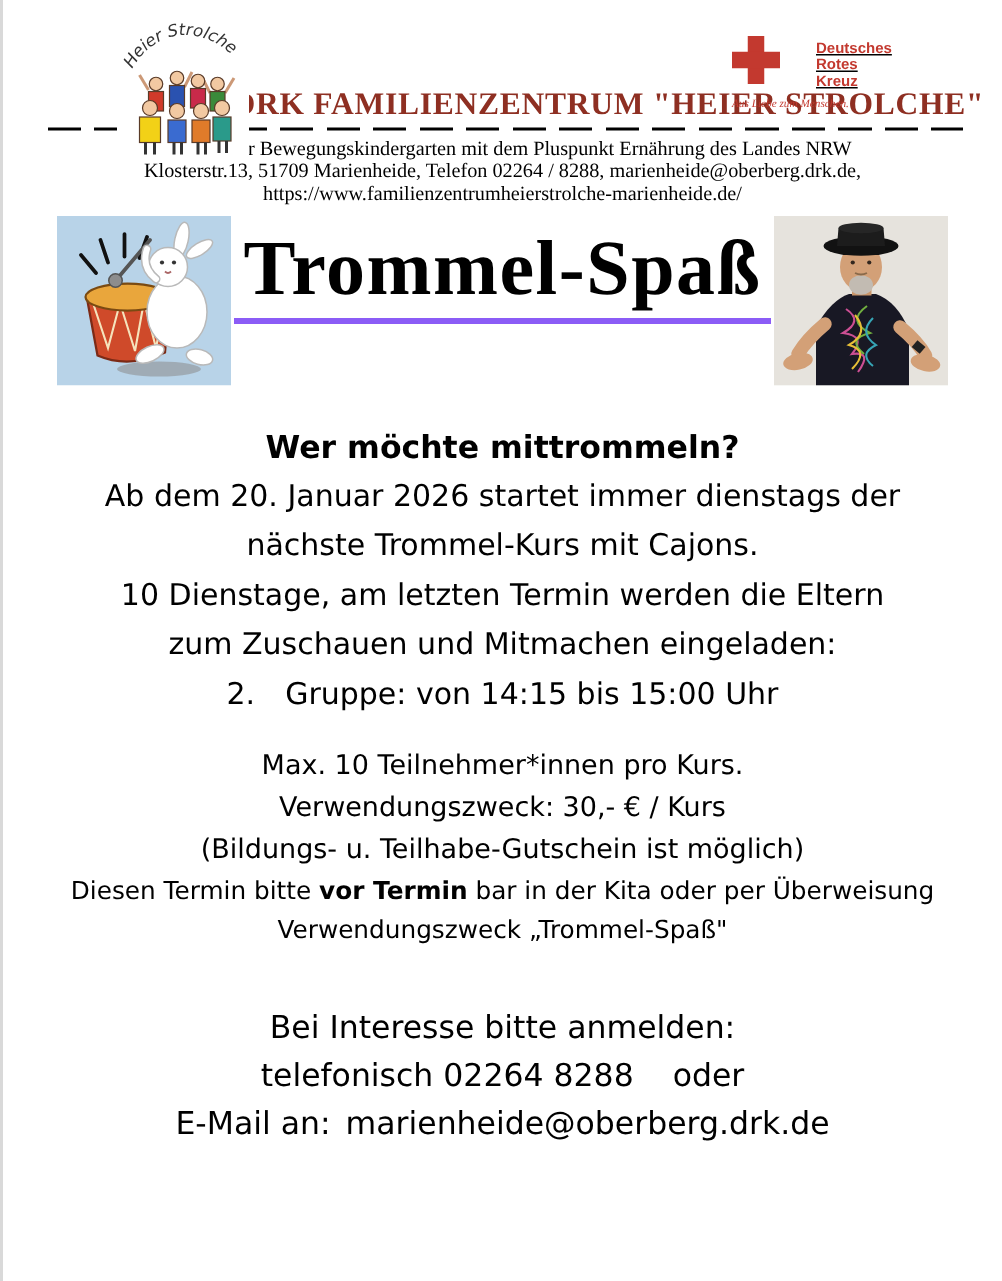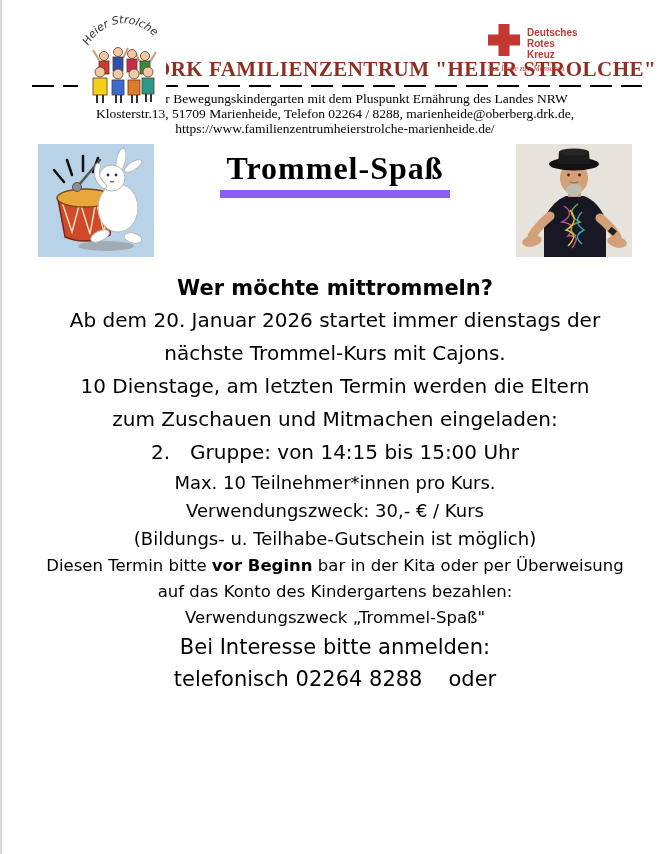--- a/index.html
+++ b/index.html
@@ -16,21 +16,21 @@
   
   .header { position:relative; height:88px; }
   .hs-logo { position:absolute; left:76px; top:8px; width:88px; height:98px; background:#fff; z-index:2; }
   .org-title {
     position:absolute; left:153px; top:57px;
     font-family:"Liberation Serif", serif;
     font-size:21px; font-weight:bold;
     color:#8e2f22; letter-spacing:.5px; white-space:nowrap;
   }
   .drk { position:absolute; right:30px; top:24px; width:150px; z-index:2; }
-  .drk-top { display:flex; align-items:flex-start; gap:7px; }
+  .drk-top { display:flex; align-items:flex-start; gap:24px;text-decoration:underline; }
   .drk-name {
     font-size:10px; line-height:11px; font-weight:bold;
     color:#c3392f; font-family:"Liberation Sans", sans-serif; padding-top:3px;
   }
   .drk-slogan {
     margin-top:4px; font-size:7.5px; font-style:italic; color:#c3392f;
     font-family:"Liberation Serif", serif; white-space:nowrap;
   }
   .dashes {
     position:absolute; left:30px; right:26px; top:85px; height:2px; z-index:1;
@@ -42,33 +42,33 @@
     font-family:"Liberation Serif", serif;
     font-size:13.5px; line-height:15px;
   }
   
   .title-row { display:flex; justify-content:space-between; align-items:flex-start; padding:0 36px; margin-top:8px; height:116px; }
   .pic { width:116px; height:113px; flex:0 0 auto; }
   .main-title-wrap { flex:1; text-align:center; padding-top:6px; }
   .main-title {
     display:inline-block;
     font-family:"Liberation Serif", serif;
-    font-size:32px; font-weight:bold; letter-spacing:1px;
-    border-bottom:8px solid #8b5cf6; padding:0 6px 3px 6px;
-  }
-  
-  .intro { margin-top:12px; text-align:center; }
+    font-size:52px; font-weight:bold; letter-spacing:1px;
+    border-bottom:4px solid #8b5cf6; padding:0 6px 3px 6px;
+  }
+  
+  .intro { margin-top:22px; text-align:center; }
   .intro h2 { font-size:21px; line-height:32px; font-weight:bold; }
   .intro p { font-size:20px; line-height:33px; }
   .group-line { font-size:20px; line-height:33px; }
   .group-num { display:inline-block; margin-right:20px; }
-  .details { margin-top:0; text-align:center; }
+  .details { margin-top:18px; text-align:center; }
   .details p { font-size:18px; line-height:28px; }
   .details p.small { font-size:16.5px; line-height:26px; white-space:pre-wrap; }
-  .contact { text-align:center; }
+  .contact { margin-top:36px; text-align:center; }
   .contact p { font-size:21px; line-height:32px; }
   .gap-lg { display:inline-block; width:26px; }
   .gap-sm { display:inline-block; width:10px; }
 </style>
 </head>
 <body>
 
 <div class="page">
 
   <div class="header">
@@ -227,23 +227,23 @@
     <p>zum Zuschauen und Mitmachen eingeladen:</p>
     <p class="group-line">
       <span class="group-num">2.</span><span>Gruppe: von 14:15 bis 15:00 Uhr</span>
     </p>
   </div>
 
   <div class="details">
     <p>Max. 10 Teilnehmer*innen pro Kurs.</p>
     <p>Verwendungszweck: 30,- € / Kurs</p>
     <p>(Bildungs- u. Teilhabe-Gutschein ist möglich)</p>
-    <p class="small"><span>Diesen Termin bitte </span><b>vor Beginn</b><span> bar in der Kita oder per Überweisung</span></p>
-    <p class="small">auf das Konto des Kindergartens bezahlen:</p>
+    <p class="small"><span>Diesen Termin bitte </span><b>vor Termin</b><span> bar in der Kita oder per Überweisung</span></p>
     <p class="small">Verwendungszweck „Trommel-Spaß"</p>
   </div>
 
   <div class="contact">
     <p>Bei Interesse bitte anmelden:</p>
     <p><span>telefonisch 02264 8288</span><span class="gap-lg"></span><span>oder</span></p>
+    <p><span>E-Mail an:</span><span class="gap-sm"></span><span>marienheide@oberberg.drk.de</span></p>
   </div>
 
 </div>
 
 </body></html>

